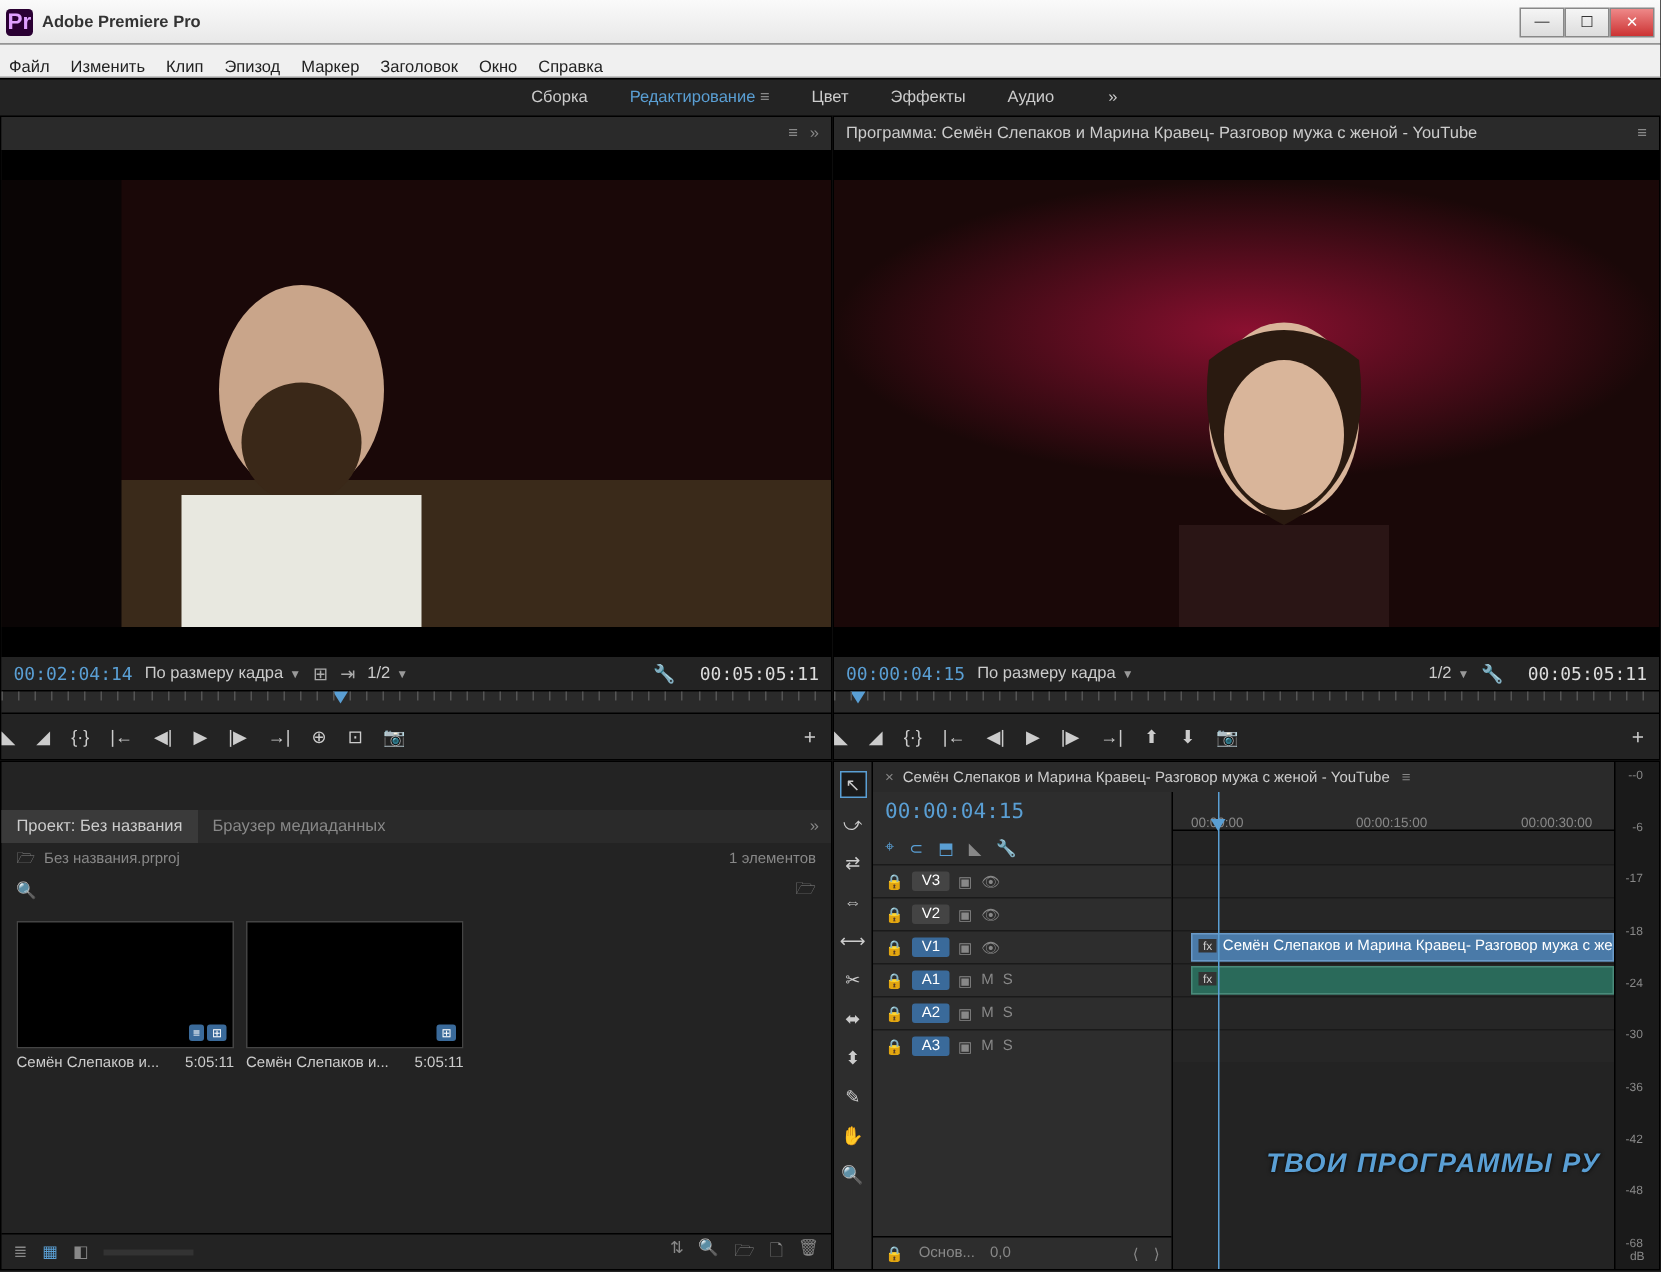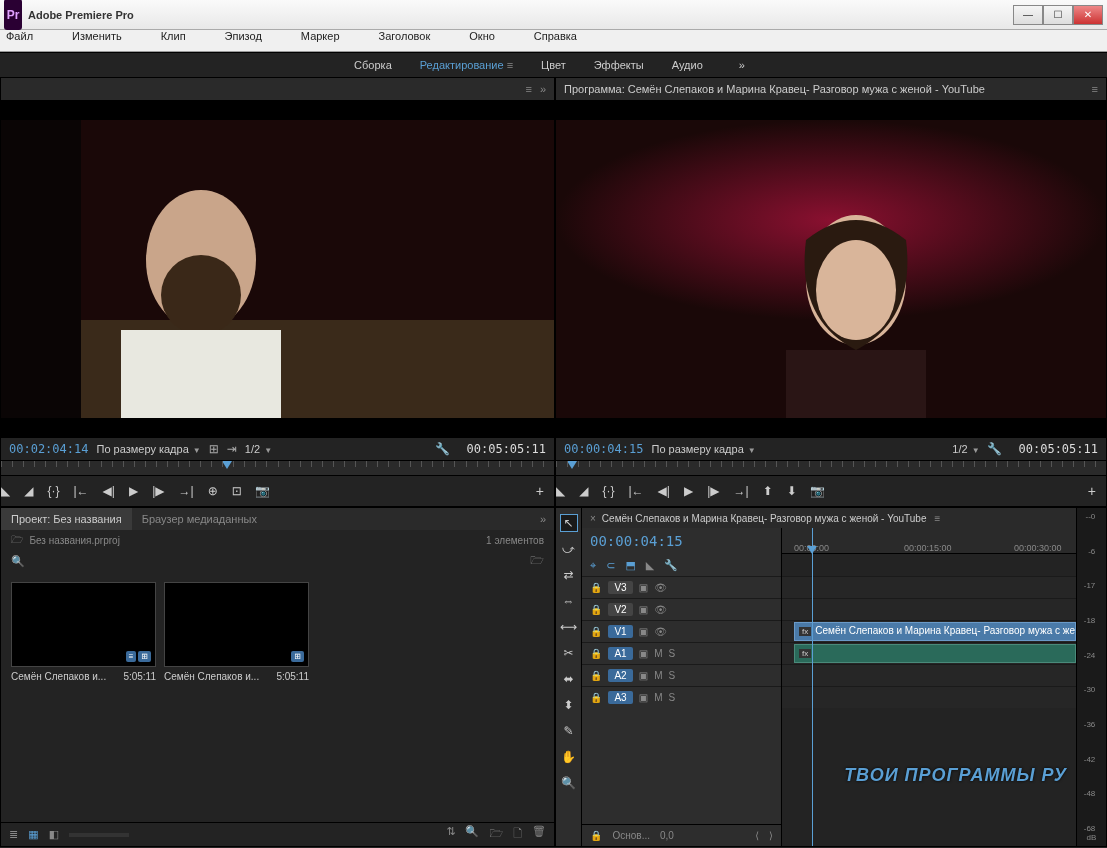--- a/index.html
+++ b/index.html
@@ -1,28 +1,28 @@
 <!DOCTYPE html>
 <html><head>
 <meta charset="utf-8">
 <style>
 * { margin:0; padding:0; box-sizing:border-box; font-family:"Segoe UI",Tahoma,sans-serif; }
 body { background:#1a1a1a; color:#ccc; font-size:11px; width:1107px; height:848px; overflow:hidden; }
 
 
 .titlebar { height:30px; background:linear-gradient(#fafafa,#e8e8e8); border-bottom:1px solid #aaa; display:flex; align-items:center; padding:0 4px; }
-.app-icon { width:18px; height:31px; background:#2a0033; border-radius:3px; display:flex; align-items:center; justify-content:center; color:#e0a0ff; font-size:12px; font-weight:bold; margin-right:6px; }
+.app-icon { width:18px; height:18px; background:#2a0033; border-radius:3px; display:flex; align-items:center; justify-content:center; color:#e0a0ff; font-size:15px; font-weight:bold; margin-right:6px; }
 .title-text { font-weight:bold; color:#333; }
 .title-path { color:#555; margin-left:6px; }
 .win-controls { margin-left:auto; display:flex; }
 .win-btn { width:30px; height:20px; border:1px solid #888; background:linear-gradient(#f5f5f5,#ddd); display:flex; align-items:center; justify-content:center; font-size:10px; color:#333; cursor:pointer; }
 .win-btn.close { background:linear-gradient(#e88,#c33); color:#fff; }
 
 
-.menubar { height:22px; background:#f0f0f0; display:flex; align-items:flex-start; padding:0 6px; color:#222; border-bottom:1px solid #999;gap:25px; }
+.menubar { height:22px; background:#f0f0f0; display:flex; align-items:flex-end; padding:0 6px; color:#222; border-bottom:1px solid #999; }
 .menubar span { margin-right:14px; cursor:pointer; }
 
 
 .app { background:#232323; height:796px; }
 
 
 .workspace-tabs { height:25px; background:#232323; display:flex; align-items:center; justify-content:center; gap:28px; color:#ccc; border-top:1px solid #000; }
 .workspace-tabs span { cursor:pointer; }
 .workspace-tabs .active { color:#5a9fd4; }
 .ws-more { color:#ccc; padding:0 8px; }
@@ -43,21 +43,21 @@
 .ctrl-icon { color:#aaa; cursor:pointer; font-size:12px; }
 .ruler { height:16px; background:#2a2a2a; border-top:1px solid #000; border-bottom:1px solid #000; position:relative; }
 .ruler-tick { position:absolute; top:0; width:1px; height:6px; background:#555; }
 .playhead-marker { position:absolute; top:0; width:0; height:0; border-left:5px solid transparent; border-right:5px solid transparent; border-top:8px solid #5a9fd4; }
 .transport { height:30px; background:#232323; display:flex; align-items:center; justify-content:center; gap:14px; }
 .transport .btn { color:#ccc; cursor:pointer; font-size:12px; }
 .transport .plus { margin-left:auto; margin-right:10px; font-size:14px; }
 
 
 .project { background:#232323; border:1px solid #000; display:flex; flex-direction:column; }
-.proj-tabs { height:22px; display:flex; align-items:center; background:#2a2a2a; }
+.proj-tabs { height:22px; display:flex; align-items:center; background:#2a2a2a;margin-top:32px; }
 .proj-tab { padding:0 10px; height:100%; display:flex; align-items:center; cursor:pointer; color:#888; }
 .proj-tab.active { background:#3a3a3a; color:#ccc; }
 .proj-info { height:20px; display:flex; align-items:center; padding:0 10px; color:#888; font-size:10px; }
 .proj-info .count { margin-left:auto; }
 .proj-search { height:22px; display:flex; align-items:center; padding:0 10px; gap:8px; }
 .search-icon { color:#888; }
 .bins { flex:1; display:flex; gap:8px; padding:10px; }
 .bin { width:145px; }
 .thumb { width:145px; height:85px; background:#000; border:1px solid #444; position:relative; }
 .thumb-icons { position:absolute; bottom:4px; right:4px; display:flex; gap:2px; }

